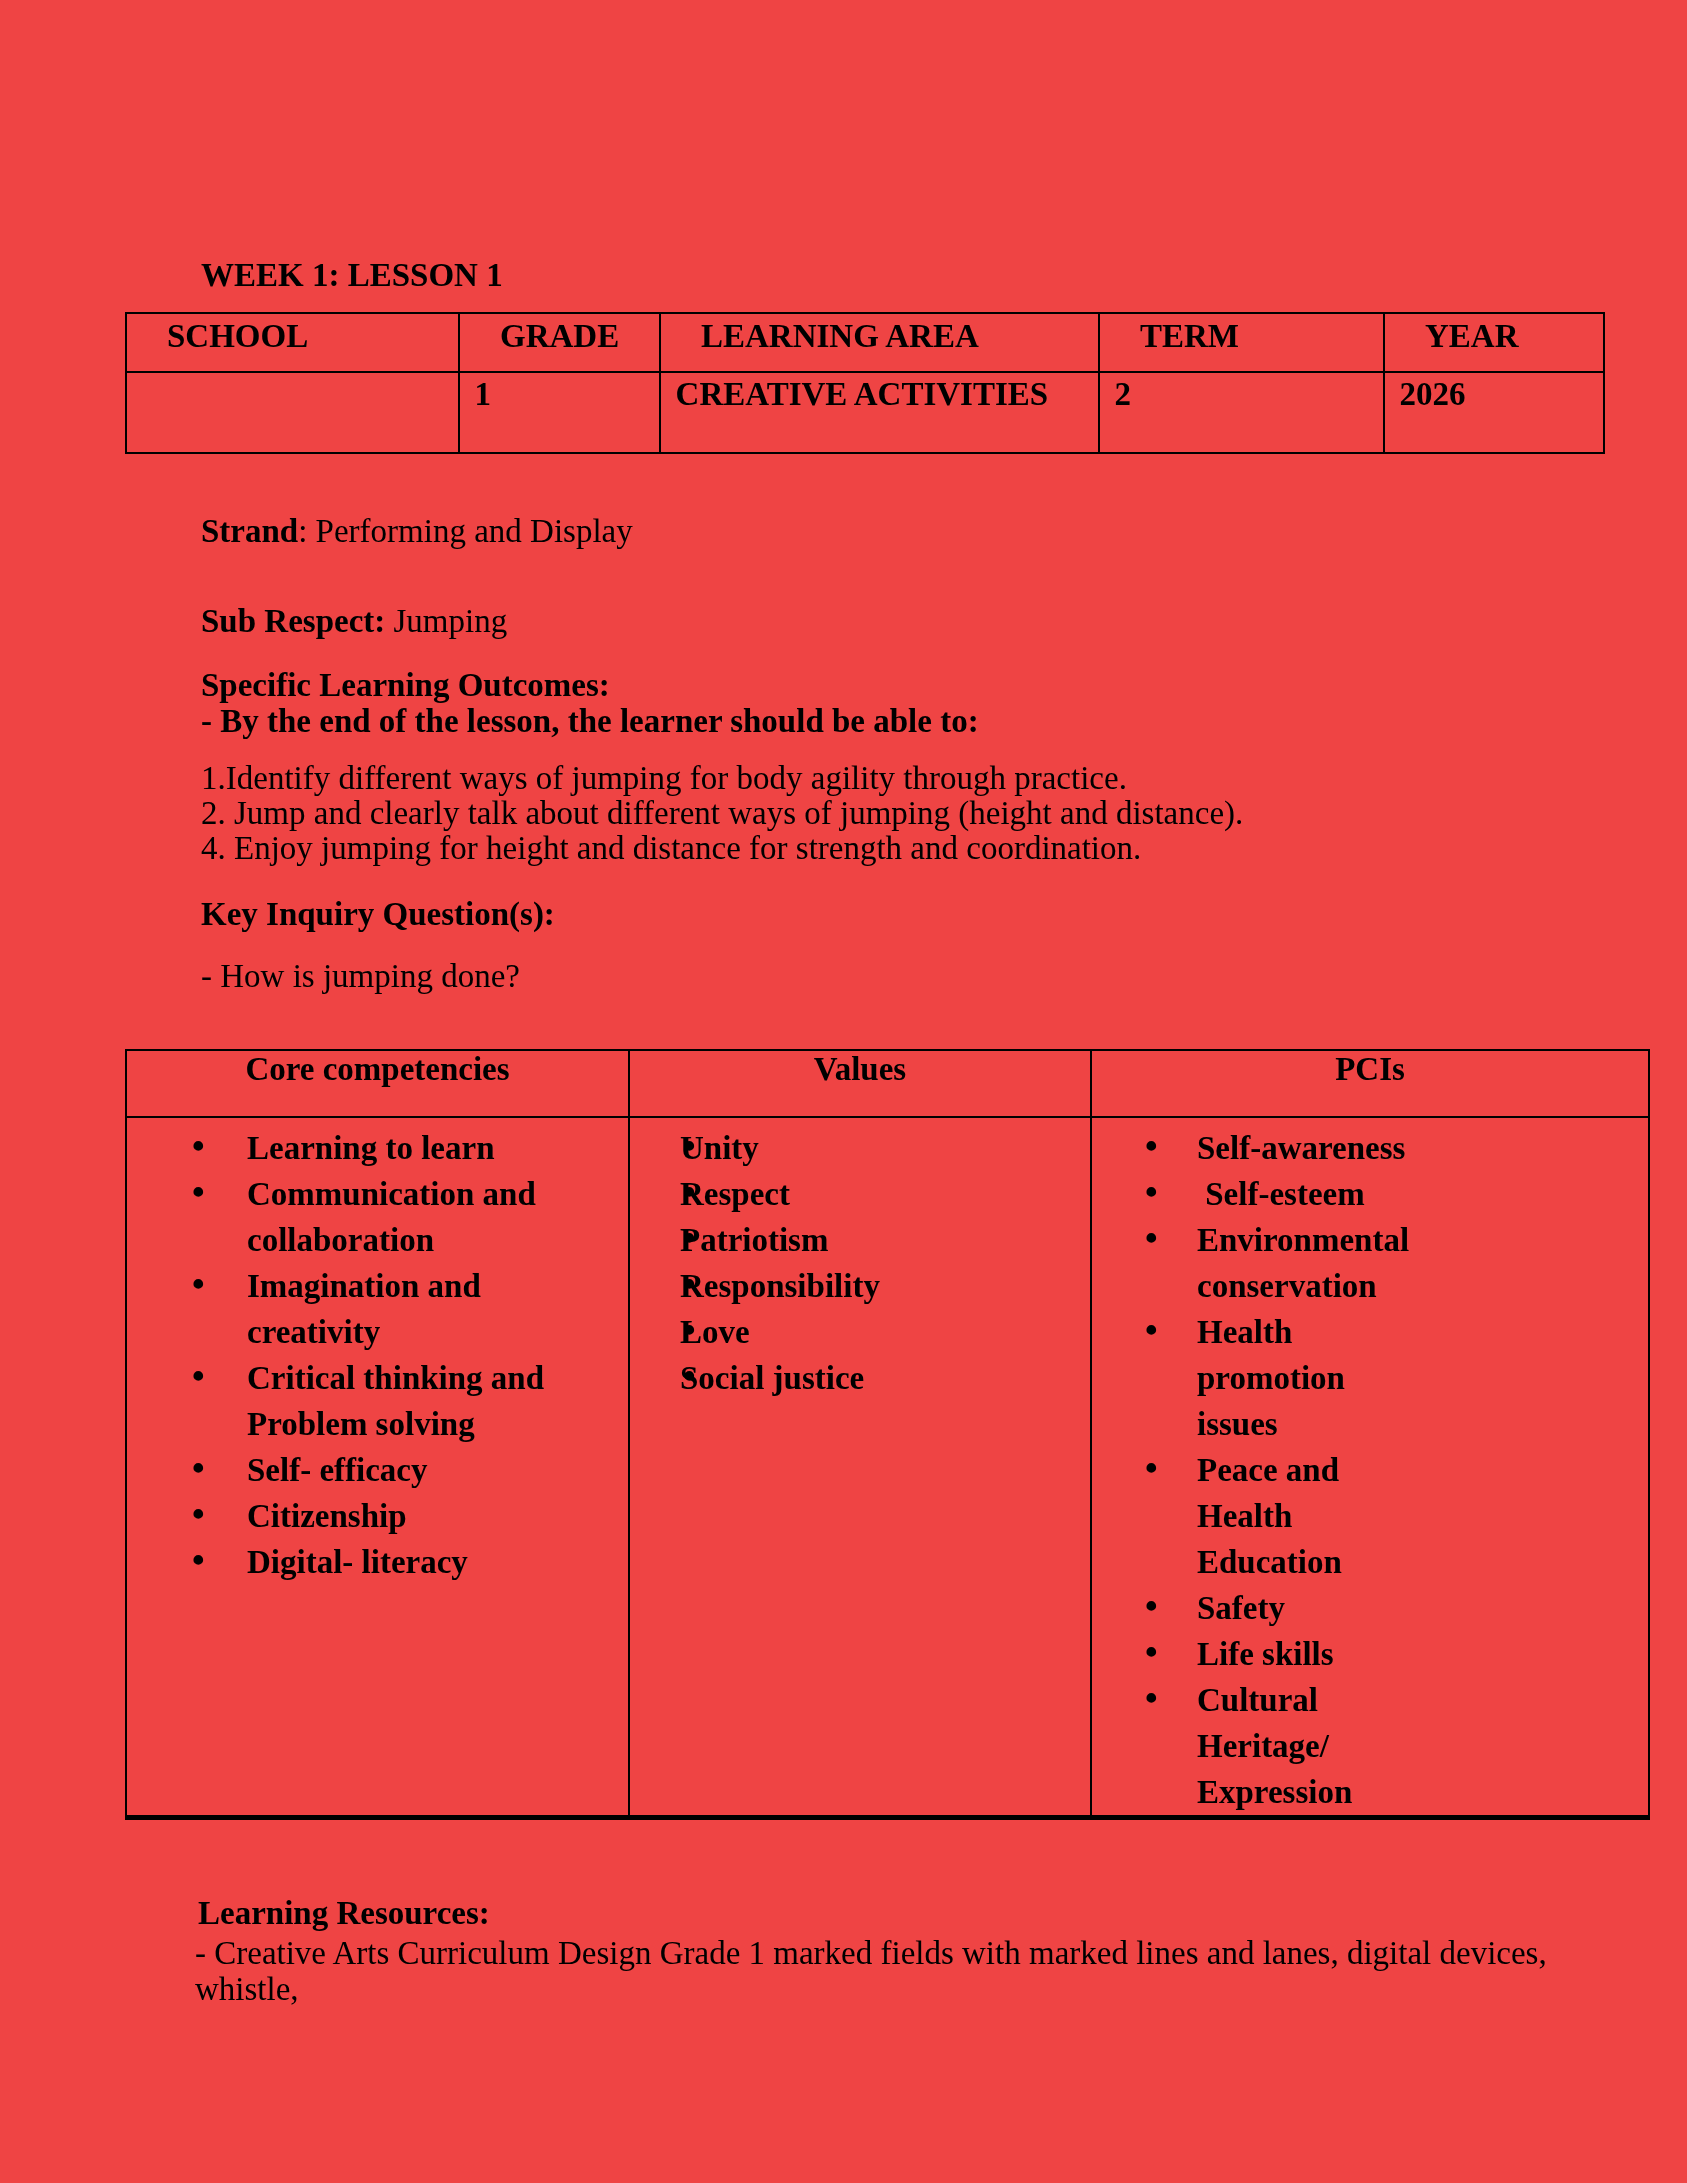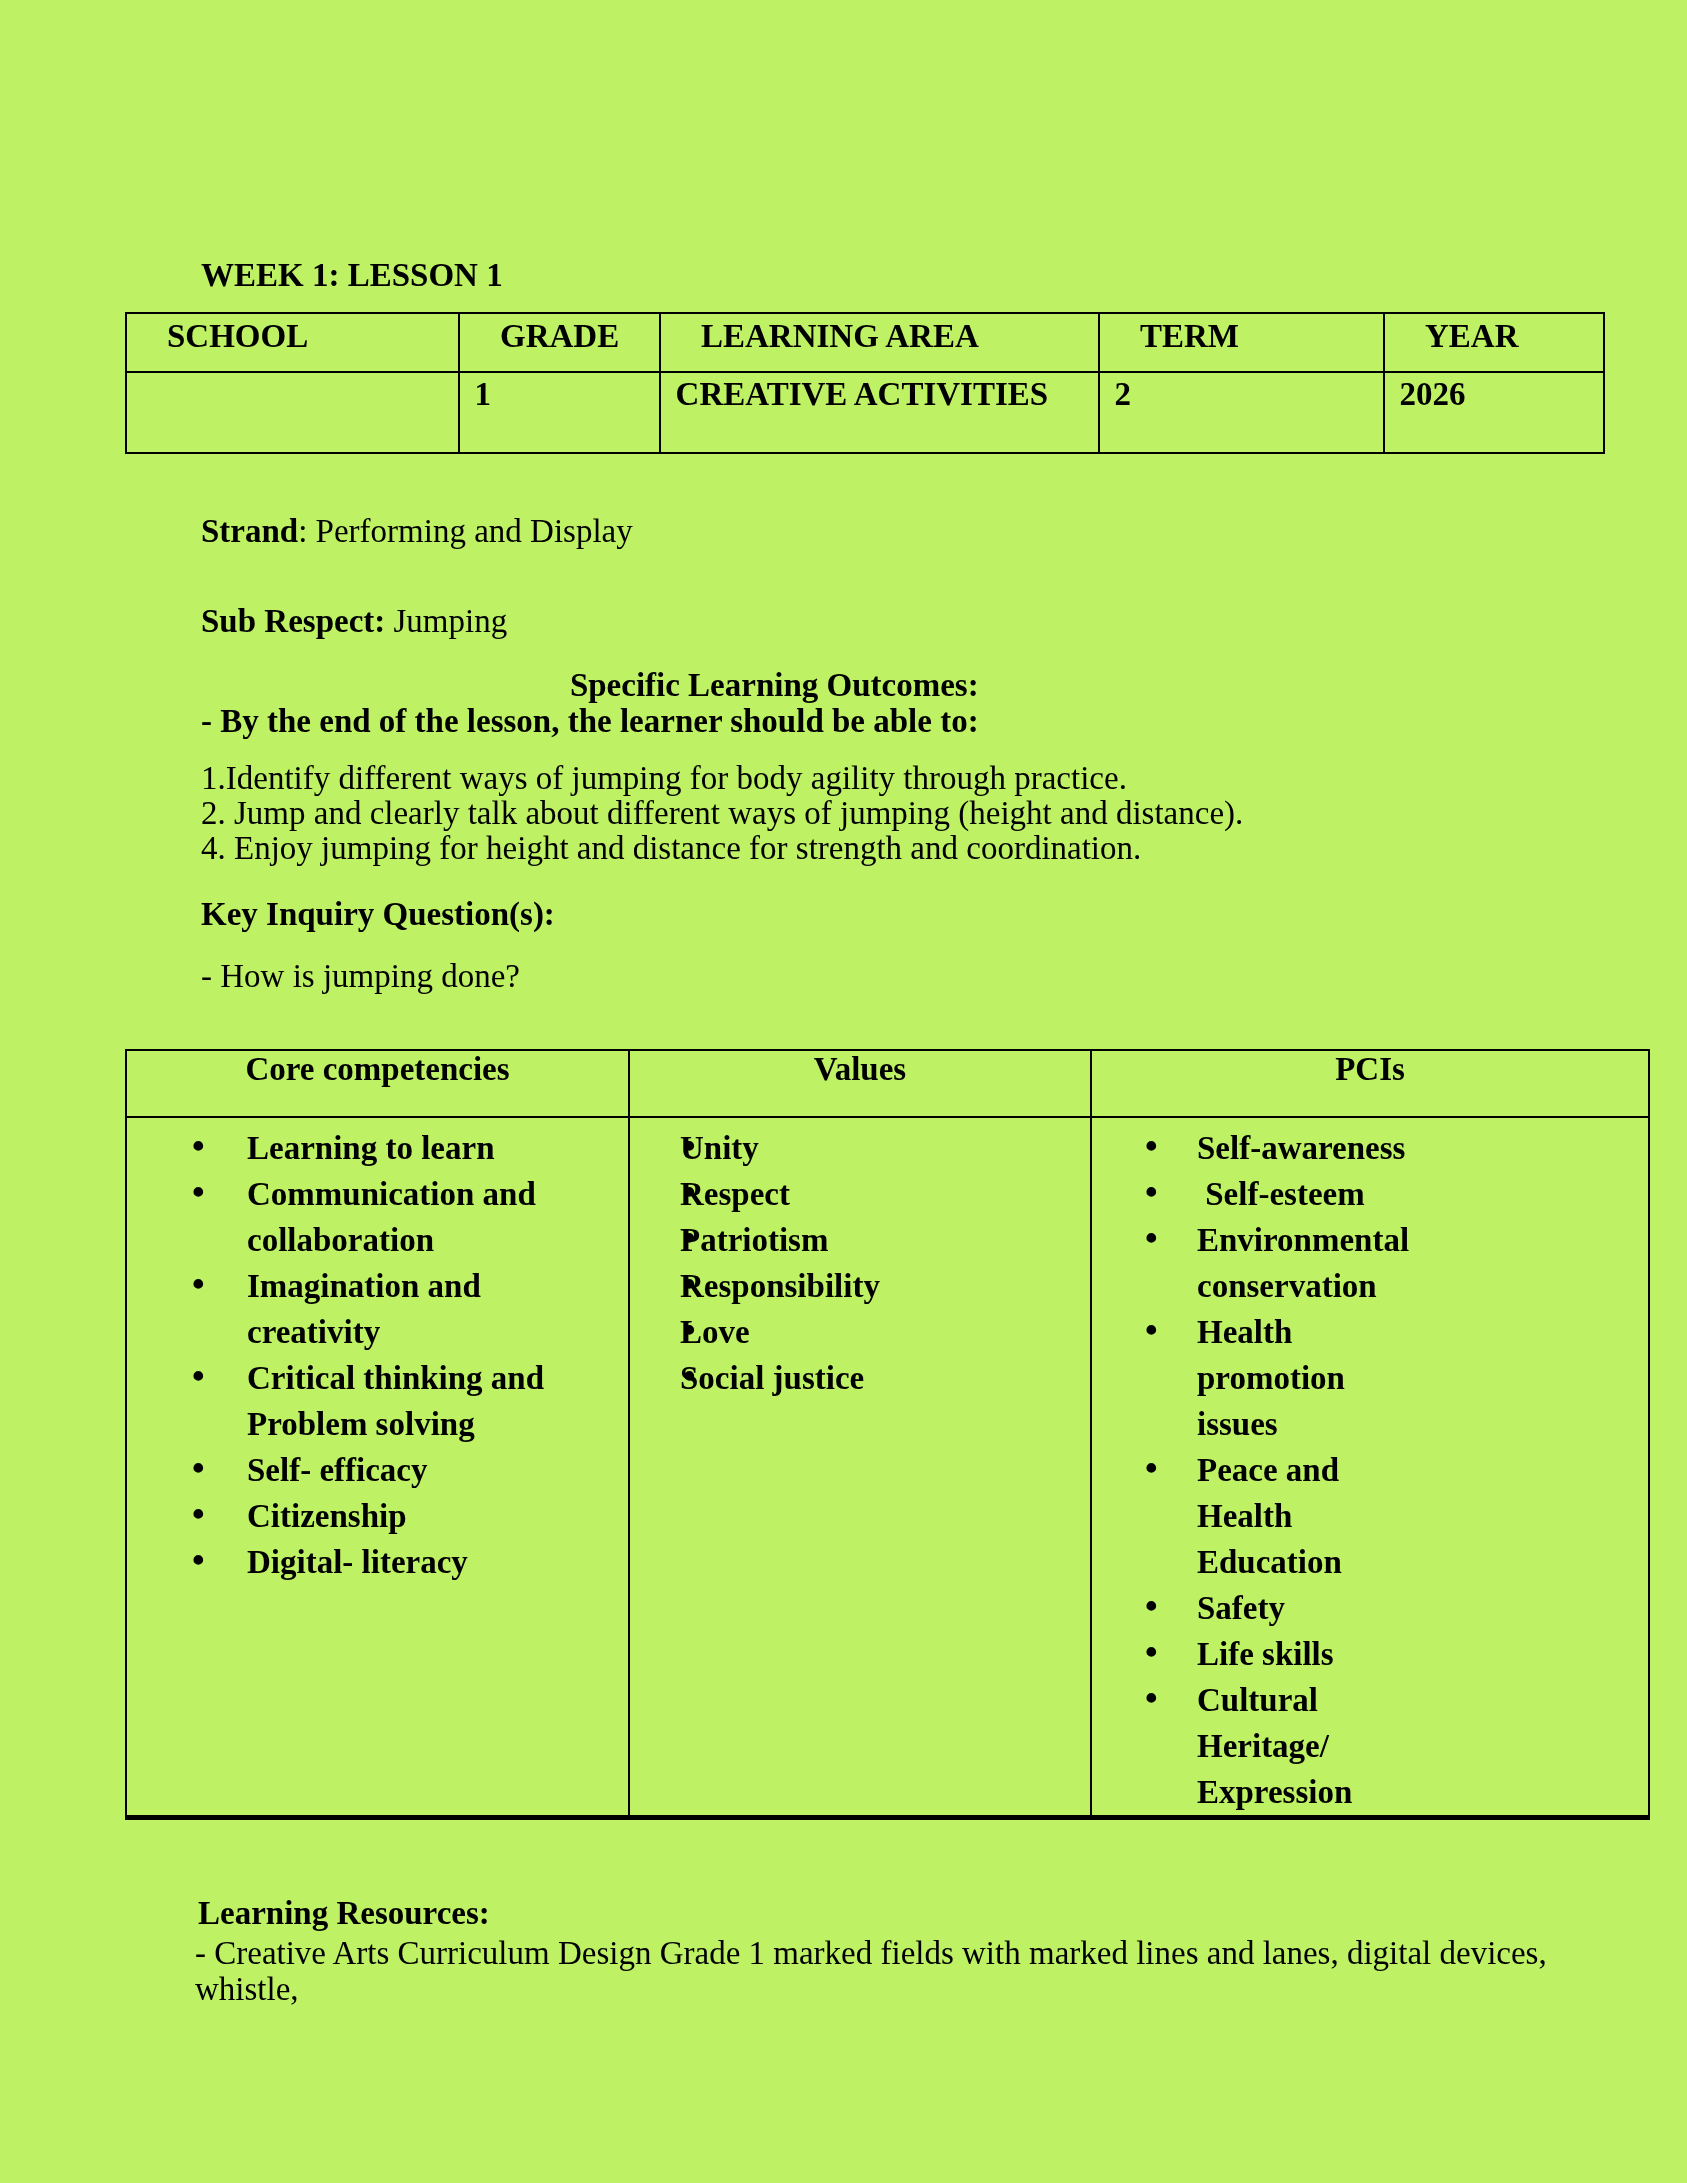--- a/index.html
+++ b/index.html
@@ -1,25 +1,25 @@
 <!DOCTYPE html>
 <html style="font-size:10.6px"><head>
 <meta charset="utf-8">
 <style>
   html,body { margin:0; padding:0; background:#888; }
   .page {
     position:relative;
     width:1687px; height:2183px;
-    background:#bef264;
+    background:#ef4444;
     font-family:"Liberation Serif","DejaVu Serif",serif;
     color:#000;
     overflow:hidden;
   }
   .abs { position:absolute; }
-  .bold { font-weight:bold;text-align:right; }
+  .bold { font-weight:bold; }
 
   
   .doc-title {
     left:201px; top:257px;
     font-size:33px; font-weight:bold;
     letter-spacing:0px;
     white-space:nowrap;
   }
 
   

